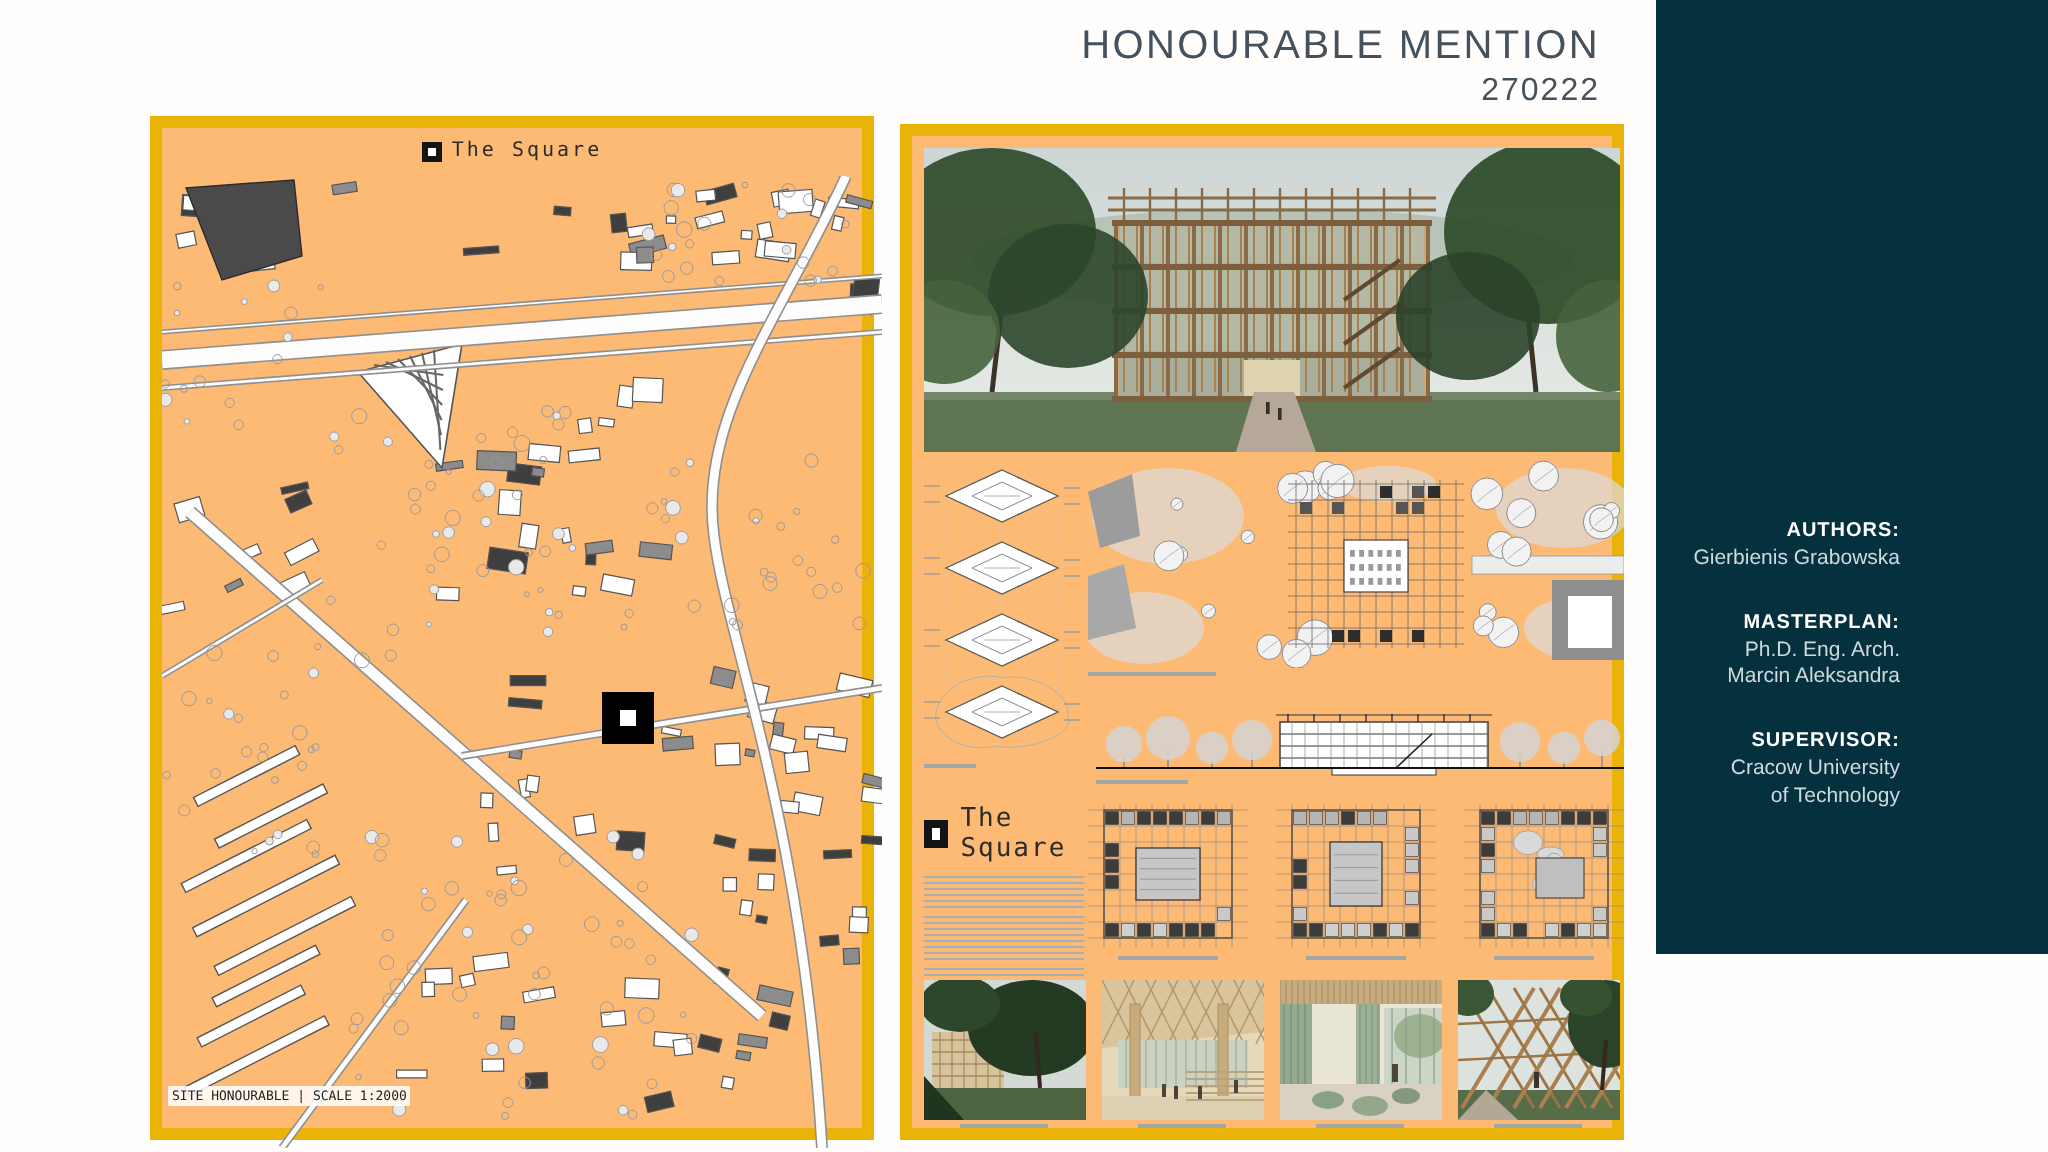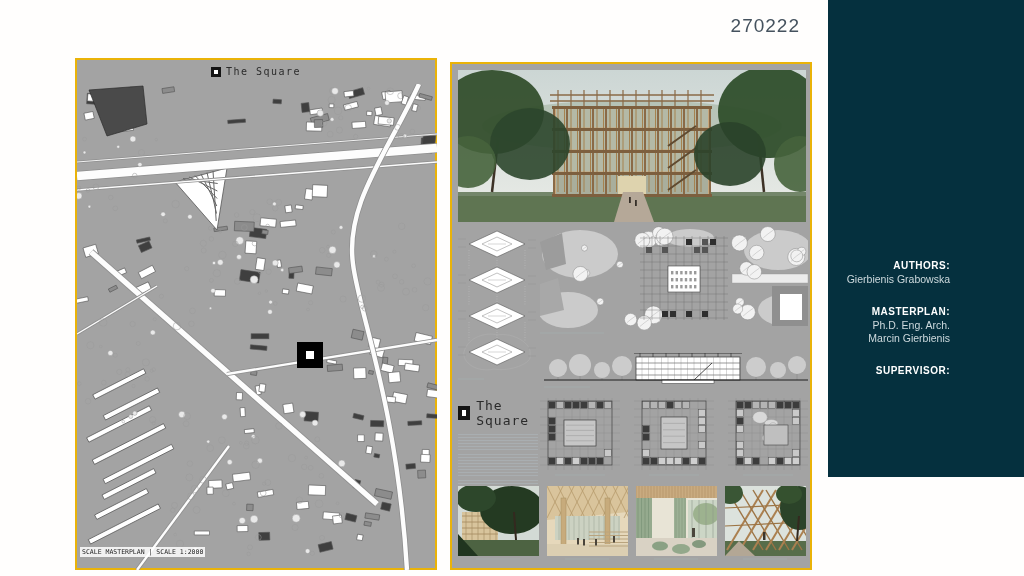--- a/index.html
+++ b/index.html
@@ -2,31 +2,31 @@
 <html><head>
 <meta charset="utf-8">
 <style>
   html,body{margin:0;padding:0;background:#ffffff;}
   .slide{position:relative;width:1024px;height:576px;overflow:hidden;background:#fffefd;
          font-family:"Liberation Sans",sans-serif;}
 
   
   .title-block{position:absolute;top:12px;right:224px;text-align:right;color:#45525e;}
   .title-main{font-size:20px;font-weight:400;letter-spacing:1.2px;line-height:1.1;}
-  .title-num{font-size:19px;font-weight:400;letter-spacing:1px;margin-top:3px;}
+  .title-num{font-size:16px;font-weight:400;letter-spacing:1px;margin-top:3px;}
 
   
   .sidebar{position:absolute;left:828px;top:0;width:196px;height:477px;background:#05303e;
            box-sizing:border-box;padding:258px 74px 0 0;text-align:right;}
   .credit{margin-bottom:17px;}
   .credit-label{color:#ffffff;font-weight:bold;font-size:10px;letter-spacing:.5px;line-height:1.5;}
   .credit-value{color:#cdd9dd;font-size:10.5px;line-height:1.3;white-space:pre-line;}
 
   
-  .board{position:absolute;background:#a3a3a3;border:2px solid #eab308;box-sizing:border-box;}
+  .board{position:absolute;background:#fdba74;border:6px solid #eab308;box-sizing:border-box;}
   .board-left{left:75px;top:58px;width:362px;height:512px;}
   .board-right{left:450px;top:62px;width:362px;height:508px;}
 
   .logo{display:flex;align-items:center;justify-content:center;gap:5px;}
   .logo-icon{display:inline-block;width:10px;height:10px;box-sizing:border-box;
              border:3px solid #141414;background:#fff;}
   .logo-text{font-family:"DejaVu Sans Mono",monospace;font-size:10px;letter-spacing:1.5px;color:#2b2b2b;}
   .logo-top{position:absolute;top:6px;left:0;right:0;}
   .logo-lg{justify-content:flex-start;gap:6px;}
   .logo-lg .logo-icon{width:14px;height:14px;border-width:4px;}
@@ -54,20 +54,21 @@
   .txt-lines{background-image:repeating-linear-gradient(to bottom,#a9aeb1 0,#a9aeb1 1px,transparent 1px,transparent 3px);
              margin-bottom:4px;}
   svg{display:block;}
 </style>
 </head>
 <body>
 
 <div class="slide">
 
   <div class="title-block">
+    <div class="title-main">HONOURABLE MENTION</div>
     <div class="title-num">270222</div>
   </div>
 
   <div class="board board-left">
     <div class="logo logo-top">
       <span class="logo-icon"></span>
       <span class="logo-text">The Square</span>
     </div>
     <svg class="map-svg" id="siteMap" viewBox="0 0 360 486" preserveAspectRatio="none">
         <rect x="-6.040968387620524" y="-2.4347279171459375" width="12.081936775241047" height="4.869455834291875" fill="#8c8c8c" stroke="#555" stroke-width="0.6" transform="translate(91.3,6.1) rotate(-8.7)"></rect>
@@ -409,21 +410,21 @@
         <circle cx="11.0" cy="106.4" r="1.8" fill="none" stroke="#9a9a9a" stroke-width="0.5"></circle>
         <circle cx="7.5" cy="68.5" r="1.4" fill="#e9e9e9" stroke="#9a9a9a" stroke-width="0.5"></circle>
         <circle cx="64.5" cy="68.6" r="3.1" fill="none" stroke="#9a9a9a" stroke-width="0.5"></circle>
         <circle cx="1.6" cy="104.0" r="2.1" fill="none" stroke="#9a9a9a" stroke-width="0.5"></circle>
         <circle cx="7.6" cy="55.1" r="1.9" fill="none" stroke="#9a9a9a" stroke-width="0.5"></circle>
         <circle cx="1.7" cy="111.9" r="3.3" fill="#e9e9e9" stroke="#9a9a9a" stroke-width="0.5"></circle>
         <circle cx="33.8" cy="113.5" r="2.3" fill="none" stroke="#9a9a9a" stroke-width="0.5"></circle>
         <rect x="220" y="258" width="26" height="26" fill="#000"></rect>
         <rect x="229" y="267" width="8" height="8" fill="#fff"></rect>
       </svg>
-    <div class="map-caption">SCALE MASTERPLAN | SCALE 1:2000</div>
+    <div class="map-caption">SITE HONOURABLE | SCALE 1:2000</div>
   </div>
 
   <div class="board board-right">
 
     <svg class="panel p-render-main" id="mainRender" viewBox="0 0 348 152">
         <defs>
           <linearGradient id="sky" x1="0" y1="0" x2="0" y2="1">
             <stop offset="0" stop-color="#ccd6d4"></stop>
             <stop offset="1" stop-color="#eaece7"></stop>
           </linearGradient>
@@ -1078,19 +1079,21 @@
   </div>
 
   <aside class="sidebar">
     <div class="credit">
       <div class="credit-label">AUTHORS:</div>
       <div class="credit-value">Gierbienis Grabowska</div>
     </div>
     <div class="credit">
       <div class="credit-label">MASTERPLAN:</div>
       <div class="credit-value">Ph.D. Eng. Arch.
-Marcin Gierbienis</div>
+Marcin Aleksandra</div>
     </div>
     <div class="credit">
       <div class="credit-label">SUPERVISOR:</div>
+      <div class="credit-value">Cracow University
+of Technology</div>
     </div>
   </aside>
 </div>
 
 </body></html>

